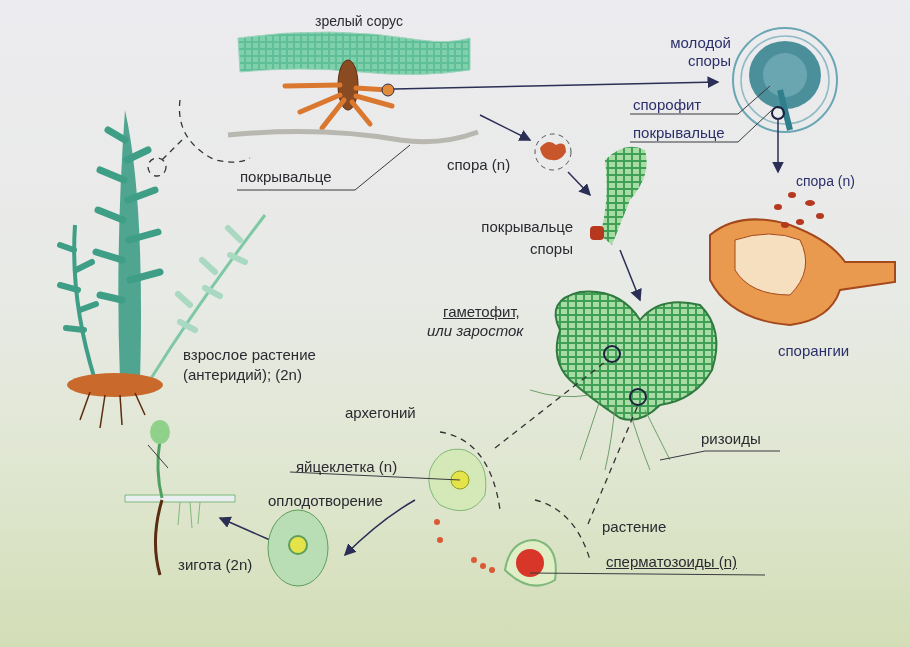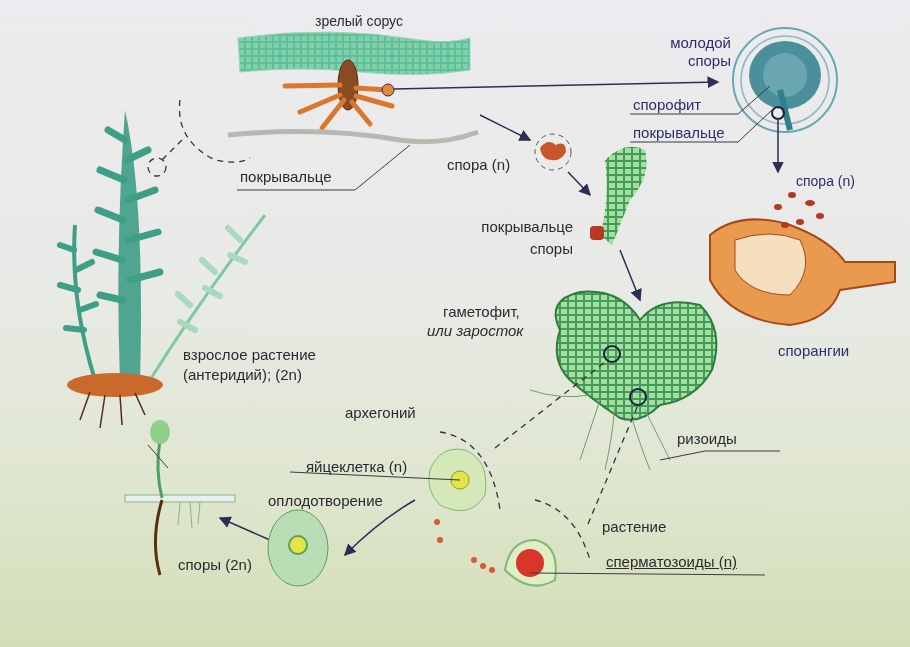--- a/index.html
+++ b/index.html
@@ -198,23 +198,23 @@
 <div class="lbl blue right" style="left:655px;top:34px;width:76px;">молодой</div>
 <div class="lbl blue right" style="left:655px;top:52px;width:76px;">споры</div>
 <div class="lbl blue" style="left:633px;top:96px;">спорофит</div>
 <div class="lbl blue" style="left:633px;top:124px;">покрывальце</div>
 <div class="lbl" style="left:240px;top:168px;">покрывальце</div>
 <div class="lbl" style="left:447px;top:156px;">спора (n)</div>
 <div class="lbl blue" style="left:796px;top:172px;font-size:14px;">спора (n)</div>
 <div class="lbl right" style="left:455px;top:218px;width:118px;">покрывальце</div>
 <div class="lbl right" style="left:455px;top:240px;width:118px;">споры</div>
 <div class="lbl blue" style="left:778px;top:342px;">спорангии</div>
-<div class="lbl" style="left:443px;top:303px;">гаметофит,</div>
+<div class="lbl" style="left:443px;top:303px;text-decoration:underline;">гаметофит,</div>
 <div class="lbl" style="left:427px;top:322px;font-style:italic;">или заросток</div>
 <div class="lbl" style="left:183px;top:346px;text-align:right;">взрослое растение</div>
 <div class="lbl" style="left:183px;top:366px;">(антеридий); (2n)</div>
 <div class="lbl" style="left:345px;top:404px;">архегоний</div>
-<div class="lbl" style="left:296px;top:458px;margin-left:10px;">яйцеклетка (n)</div>
-<div class="lbl" style="left:677px;top:430px;">ризоиды</div>
+<div class="lbl" style="left:296px;top:458px;">яйцеклетка (n)</div>
+<div class="lbl" style="left:701px;top:430px;">ризоиды</div>
 <div class="lbl" style="left:268px;top:492px;">оплодотворение</div>
 <div class="lbl" style="left:602px;top:518px;">растение</div>
 <div class="lbl" style="left:606px;top:553px;text-decoration:underline;">сперматозоиды (n)</div>
-<div class="lbl" style="left:178px;top:556px;">споры (2n)</div>
+<div class="lbl" style="left:178px;top:556px;">зигота (2n)</div>
 
 </body></html>

